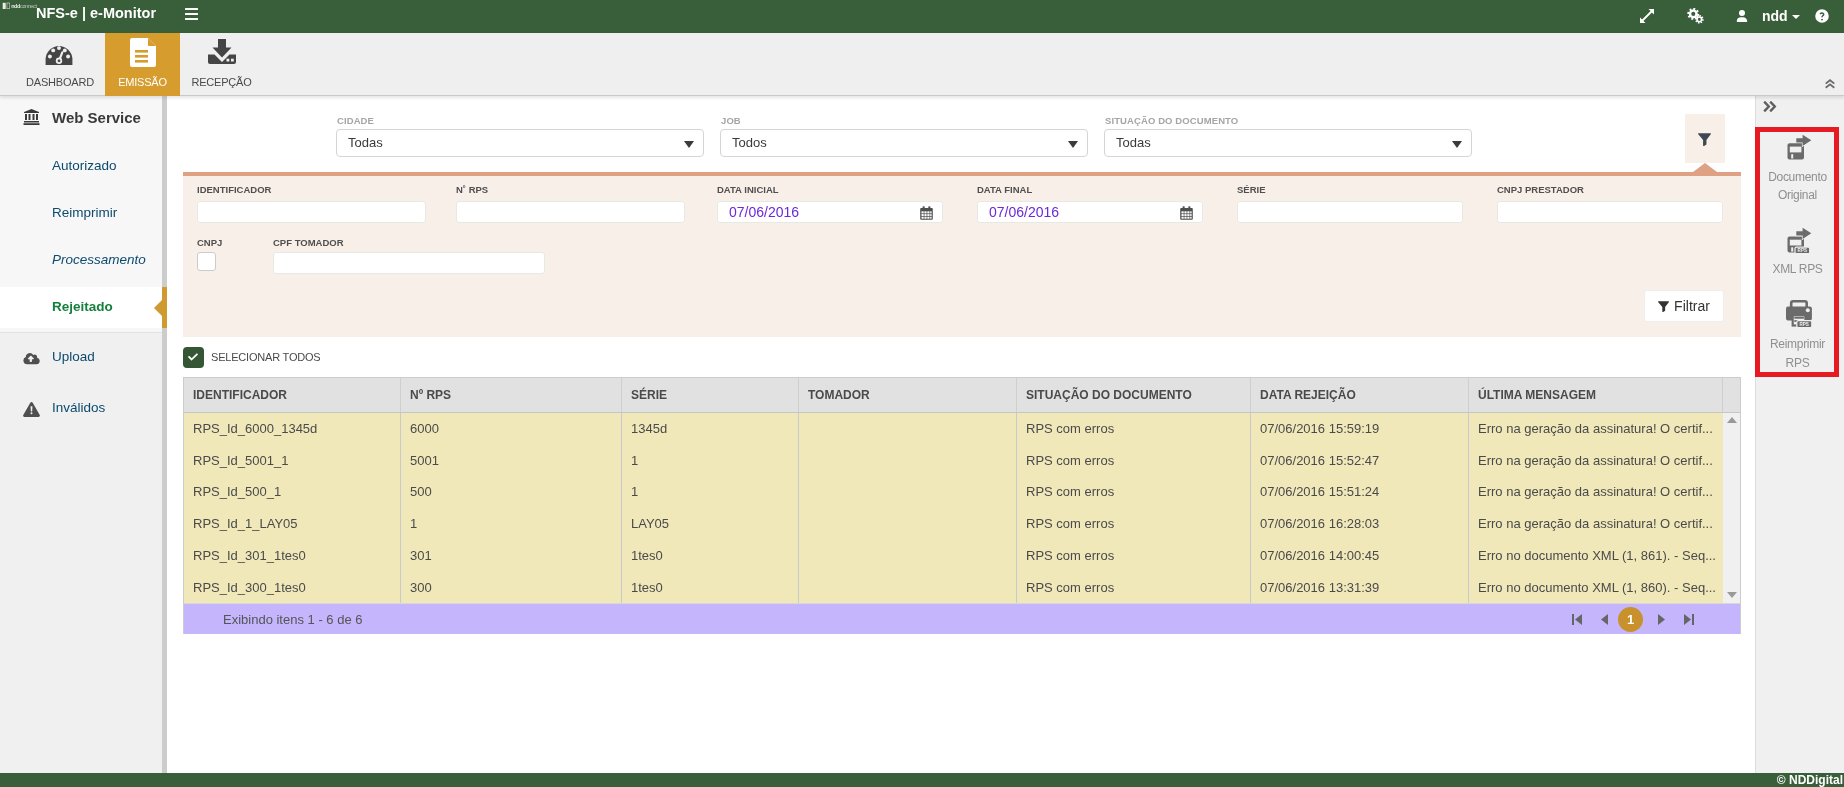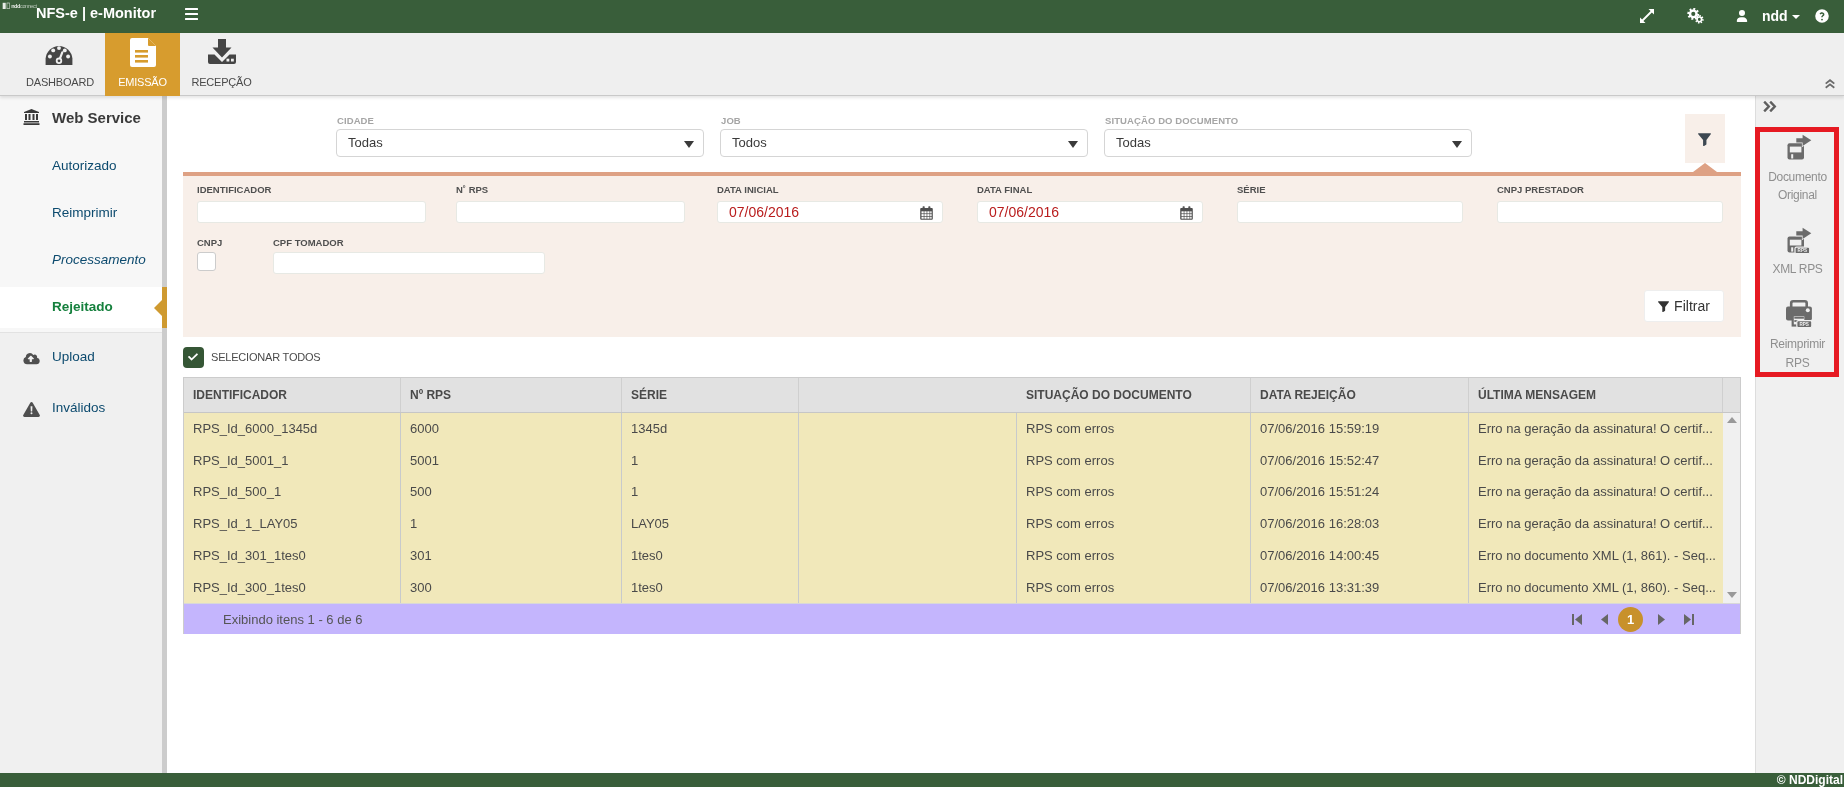--- a/index.html
+++ b/index.html
@@ -44,21 +44,21 @@
 .sel-label { position:absolute; font-size:9.5px; color:#a5a5a5; font-weight:bold; letter-spacing:0.1px; }
 .sel { position:absolute; top:129px; width:368px; height:28px; background:#fff; border:1px solid #d5d5d5; border-radius:4px; font-size:13px; color:#3a3a3a; line-height:26px; padding-left:11px; }
 .sel .caret { position:absolute; right:9px; top:11px; width:0; height:0; border-left:5.5px solid transparent; border-right:5.5px solid transparent; border-top:7.5px solid #3a3a3a; }
 #filterbtn { position:absolute; left:1685px; top:114px; width:40px; height:49px; background:#F8EFE9; }
 #notch { position:absolute; left:1693px; top:163px; width:0; height:0; border-left:12px solid transparent; border-right:12px solid transparent; border-bottom:9px solid #DEA184; }
 #salmonline { position:absolute; left:183px; top:172px; width:1558px; height:4px; background:#DEA184; }
 
 
 #pinkpanel { position:absolute; left:183px; top:176px; width:1558px; height:161px; background:#F8EFE9; }
 .f-label { position:absolute; font-size:9.5px; color:#4f4f4f; font-weight:bold; white-space:nowrap; }
-.f-input { position:absolute; top:201px; height:22px; background:#fff; border:1px solid #e7e9e4; border-radius:3px; font-size:14px; color:#b91c1c; line-height:20px; padding-left:11px; }
+.f-input { position:absolute; top:201px; height:22px; background:#fff; border:1px solid #e7e9e4; border-radius:3px; font-size:14px; color:#6d28d9; line-height:20px; padding-left:11px; }
 #filtrar { position:absolute; left:1644px; top:290px; width:80px; height:32px; background:#fff; border:1px solid #eee; border-radius:3px; font-size:14px; color:#333; text-align:center; line-height:30px; }
 
 
 #seltodos-box { position:absolute; left:183px; top:347px; width:21px; height:21px; background:#355635; border-radius:4px; }
 #seltodos-lbl { position:absolute; left:211px; top:351px; font-size:11px; letter-spacing:-0.2px; color:#4a4a4a; }
 
 
 #table { position:absolute; left:183px; top:377px; width:1558px; height:257px; border:1px solid #ccc; background:#efefef; }
 #thead { position:absolute; left:0; top:0; width:1556px; height:35px; background:#e1e1e1; border-bottom:1px solid #c6c6c6; }
 .th { position:absolute; top:0; height:34px; line-height:34px; font-size:12px; font-weight:bold; color:#4a4a4a; padding-left:9px; border-right:1px solid #cfcfcf; white-space:nowrap; overflow:hidden; }
@@ -245,20 +245,21 @@
       <path fill="#fff" d="M173 439L7 273c-9-9-9-24 0-33l34-34c9-9 24-9 33 0l116 116 246-246c9-9 24-9 33 0l34 34c9 9 9 24 0 33L190 439c-9 10-24 10-17 0z"></path>
     </svg>
   </div>
 <div id="seltodos-lbl">SELECIONAR TODOS</div>
 
 <div id="table">
   <div id="thead">
     <div class="th" style="left:0;width:217px;">IDENTIFICADOR</div>
     <div class="th" style="left:217px;width:221px;">Nº RPS</div>
     <div class="th" style="left:438px;width:177px;">SÉRIE</div>
+    <div class="th" style="left:615px;width:218px;">TOMADOR</div>
     <div class="th" style="left:833px;width:234px;">SITUAÇÃO DO DOCUMENTO</div>
     <div class="th" style="left:1067px;width:218px;">DATA REJEIÇÃO</div>
     <div class="th" style="left:1285px;width:254px;">ÚLTIMA MENSAGEM</div>
   </div>
   <div id="tbody">
       <div class="vline" style="left:216px"></div>
       <div class="vline" style="left:437px"></div>
       <div class="vline" style="left:614px"></div>
       <div class="vline" style="left:832px"></div>
       <div class="vline" style="left:1066px"></div>

